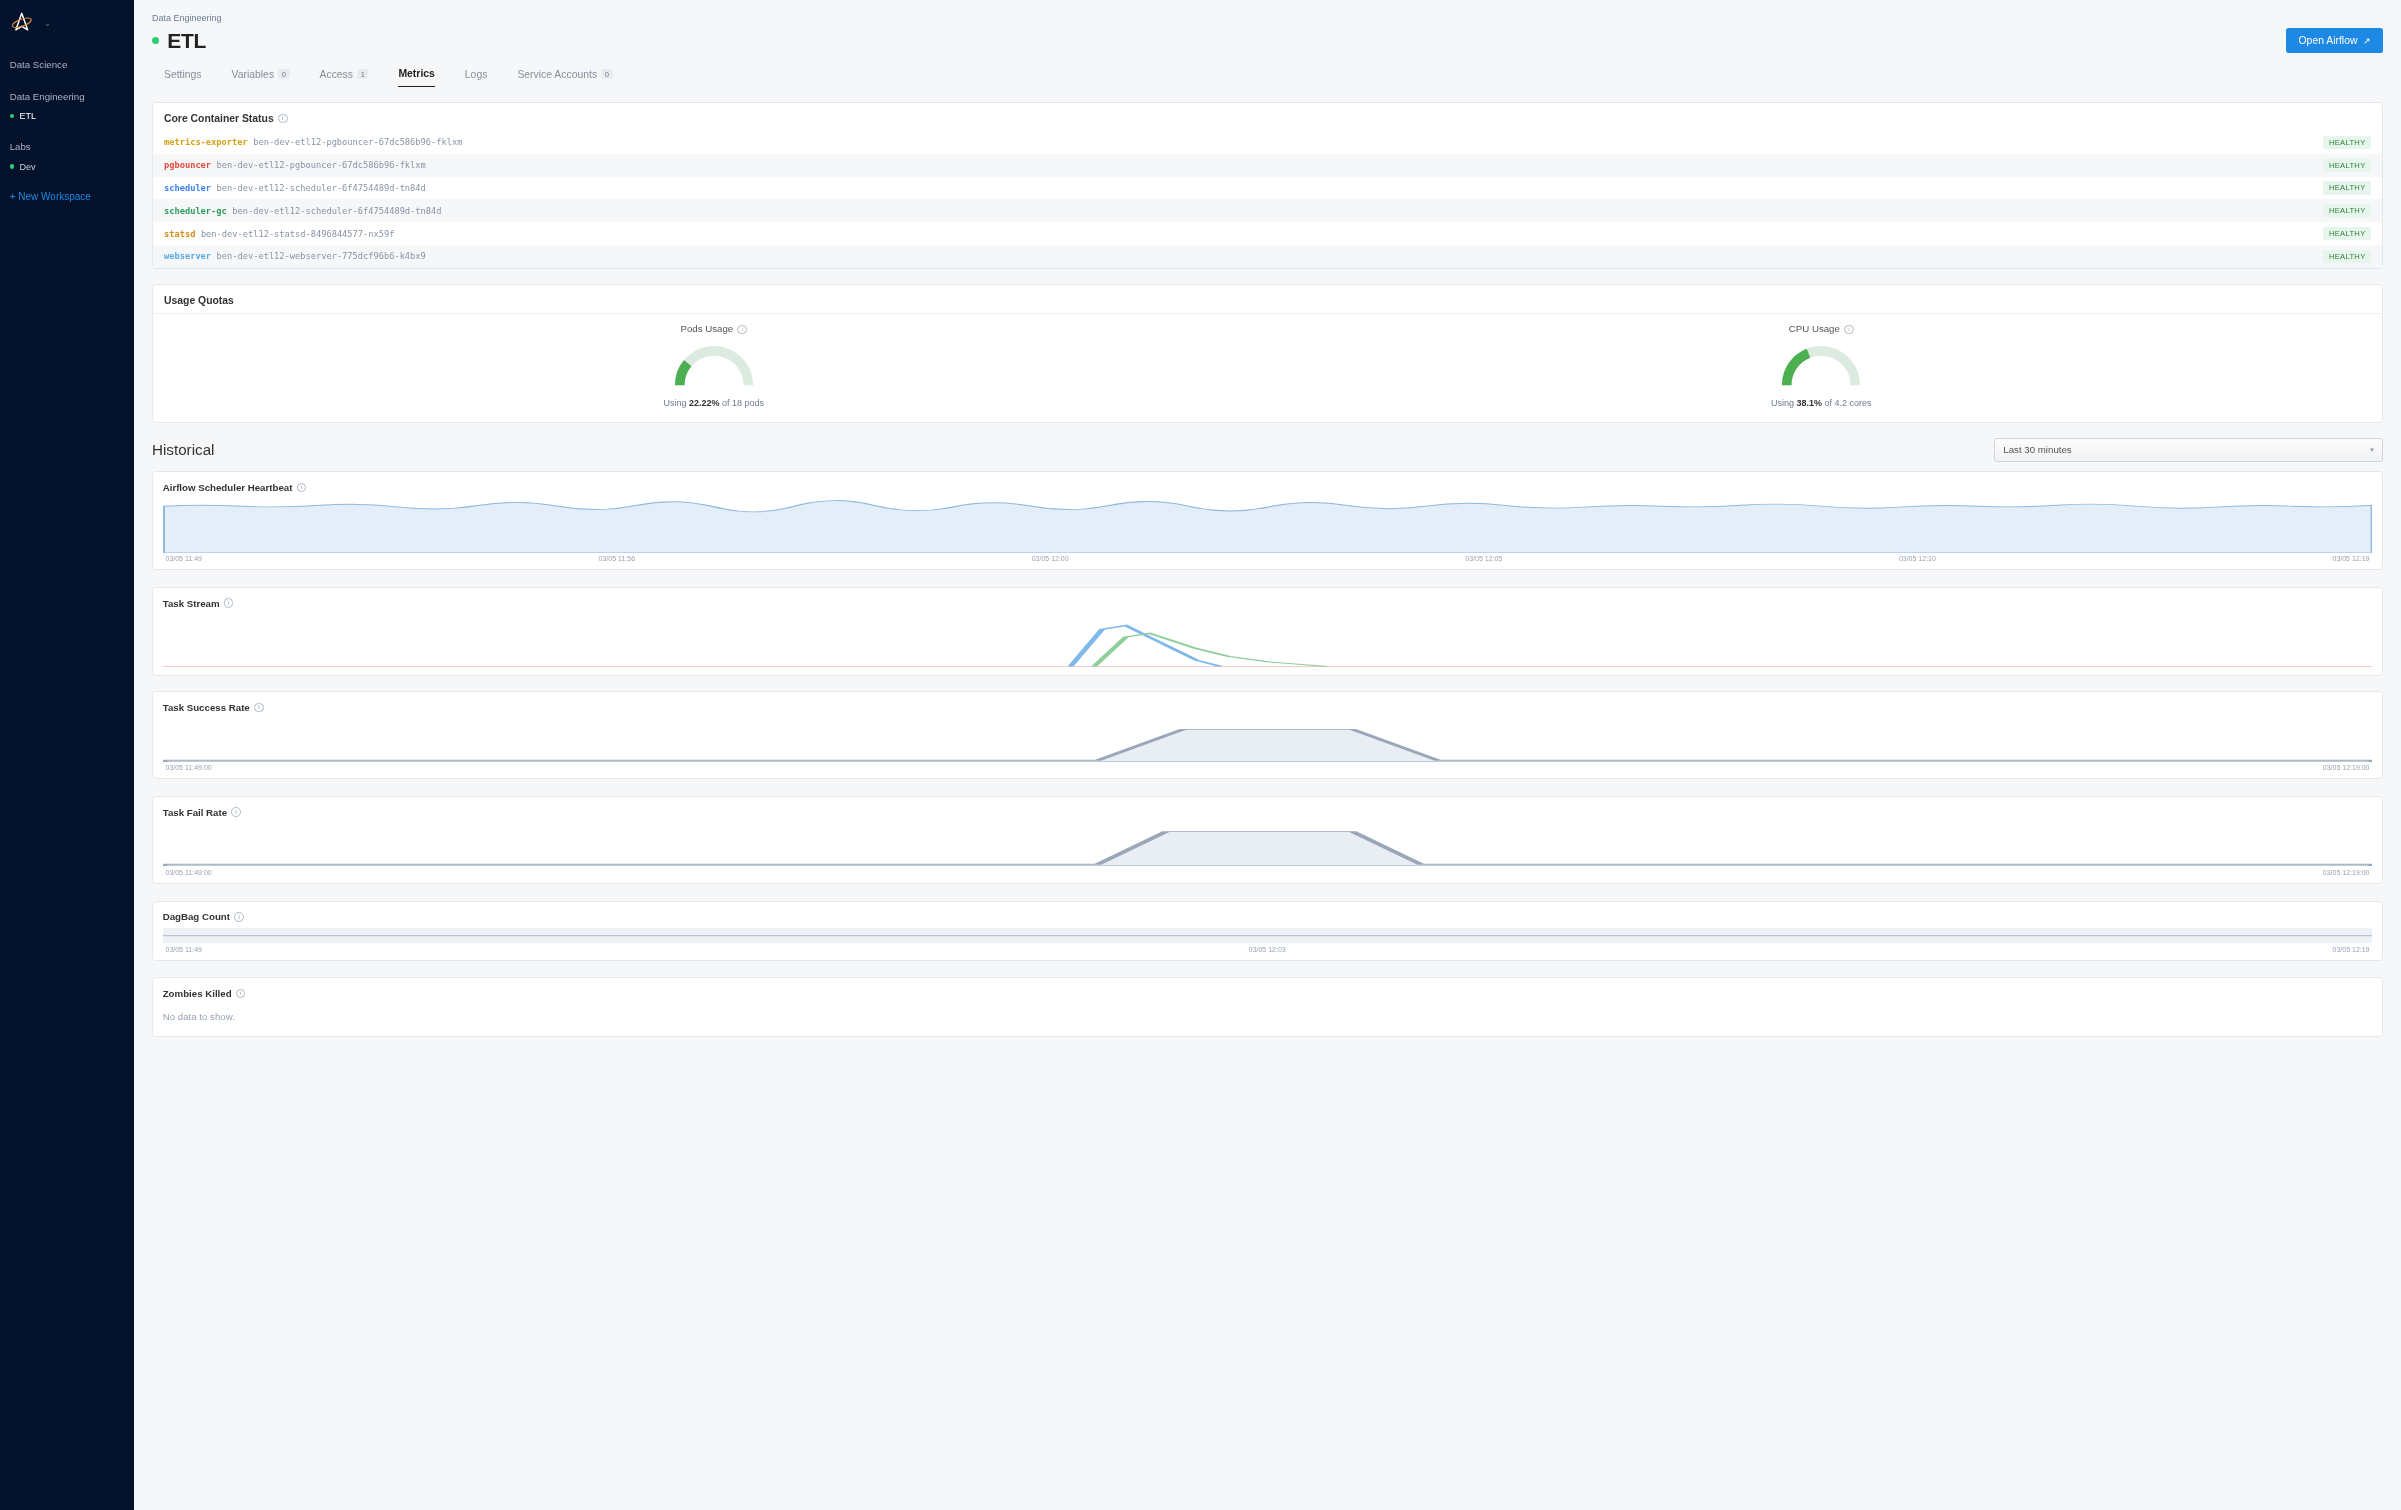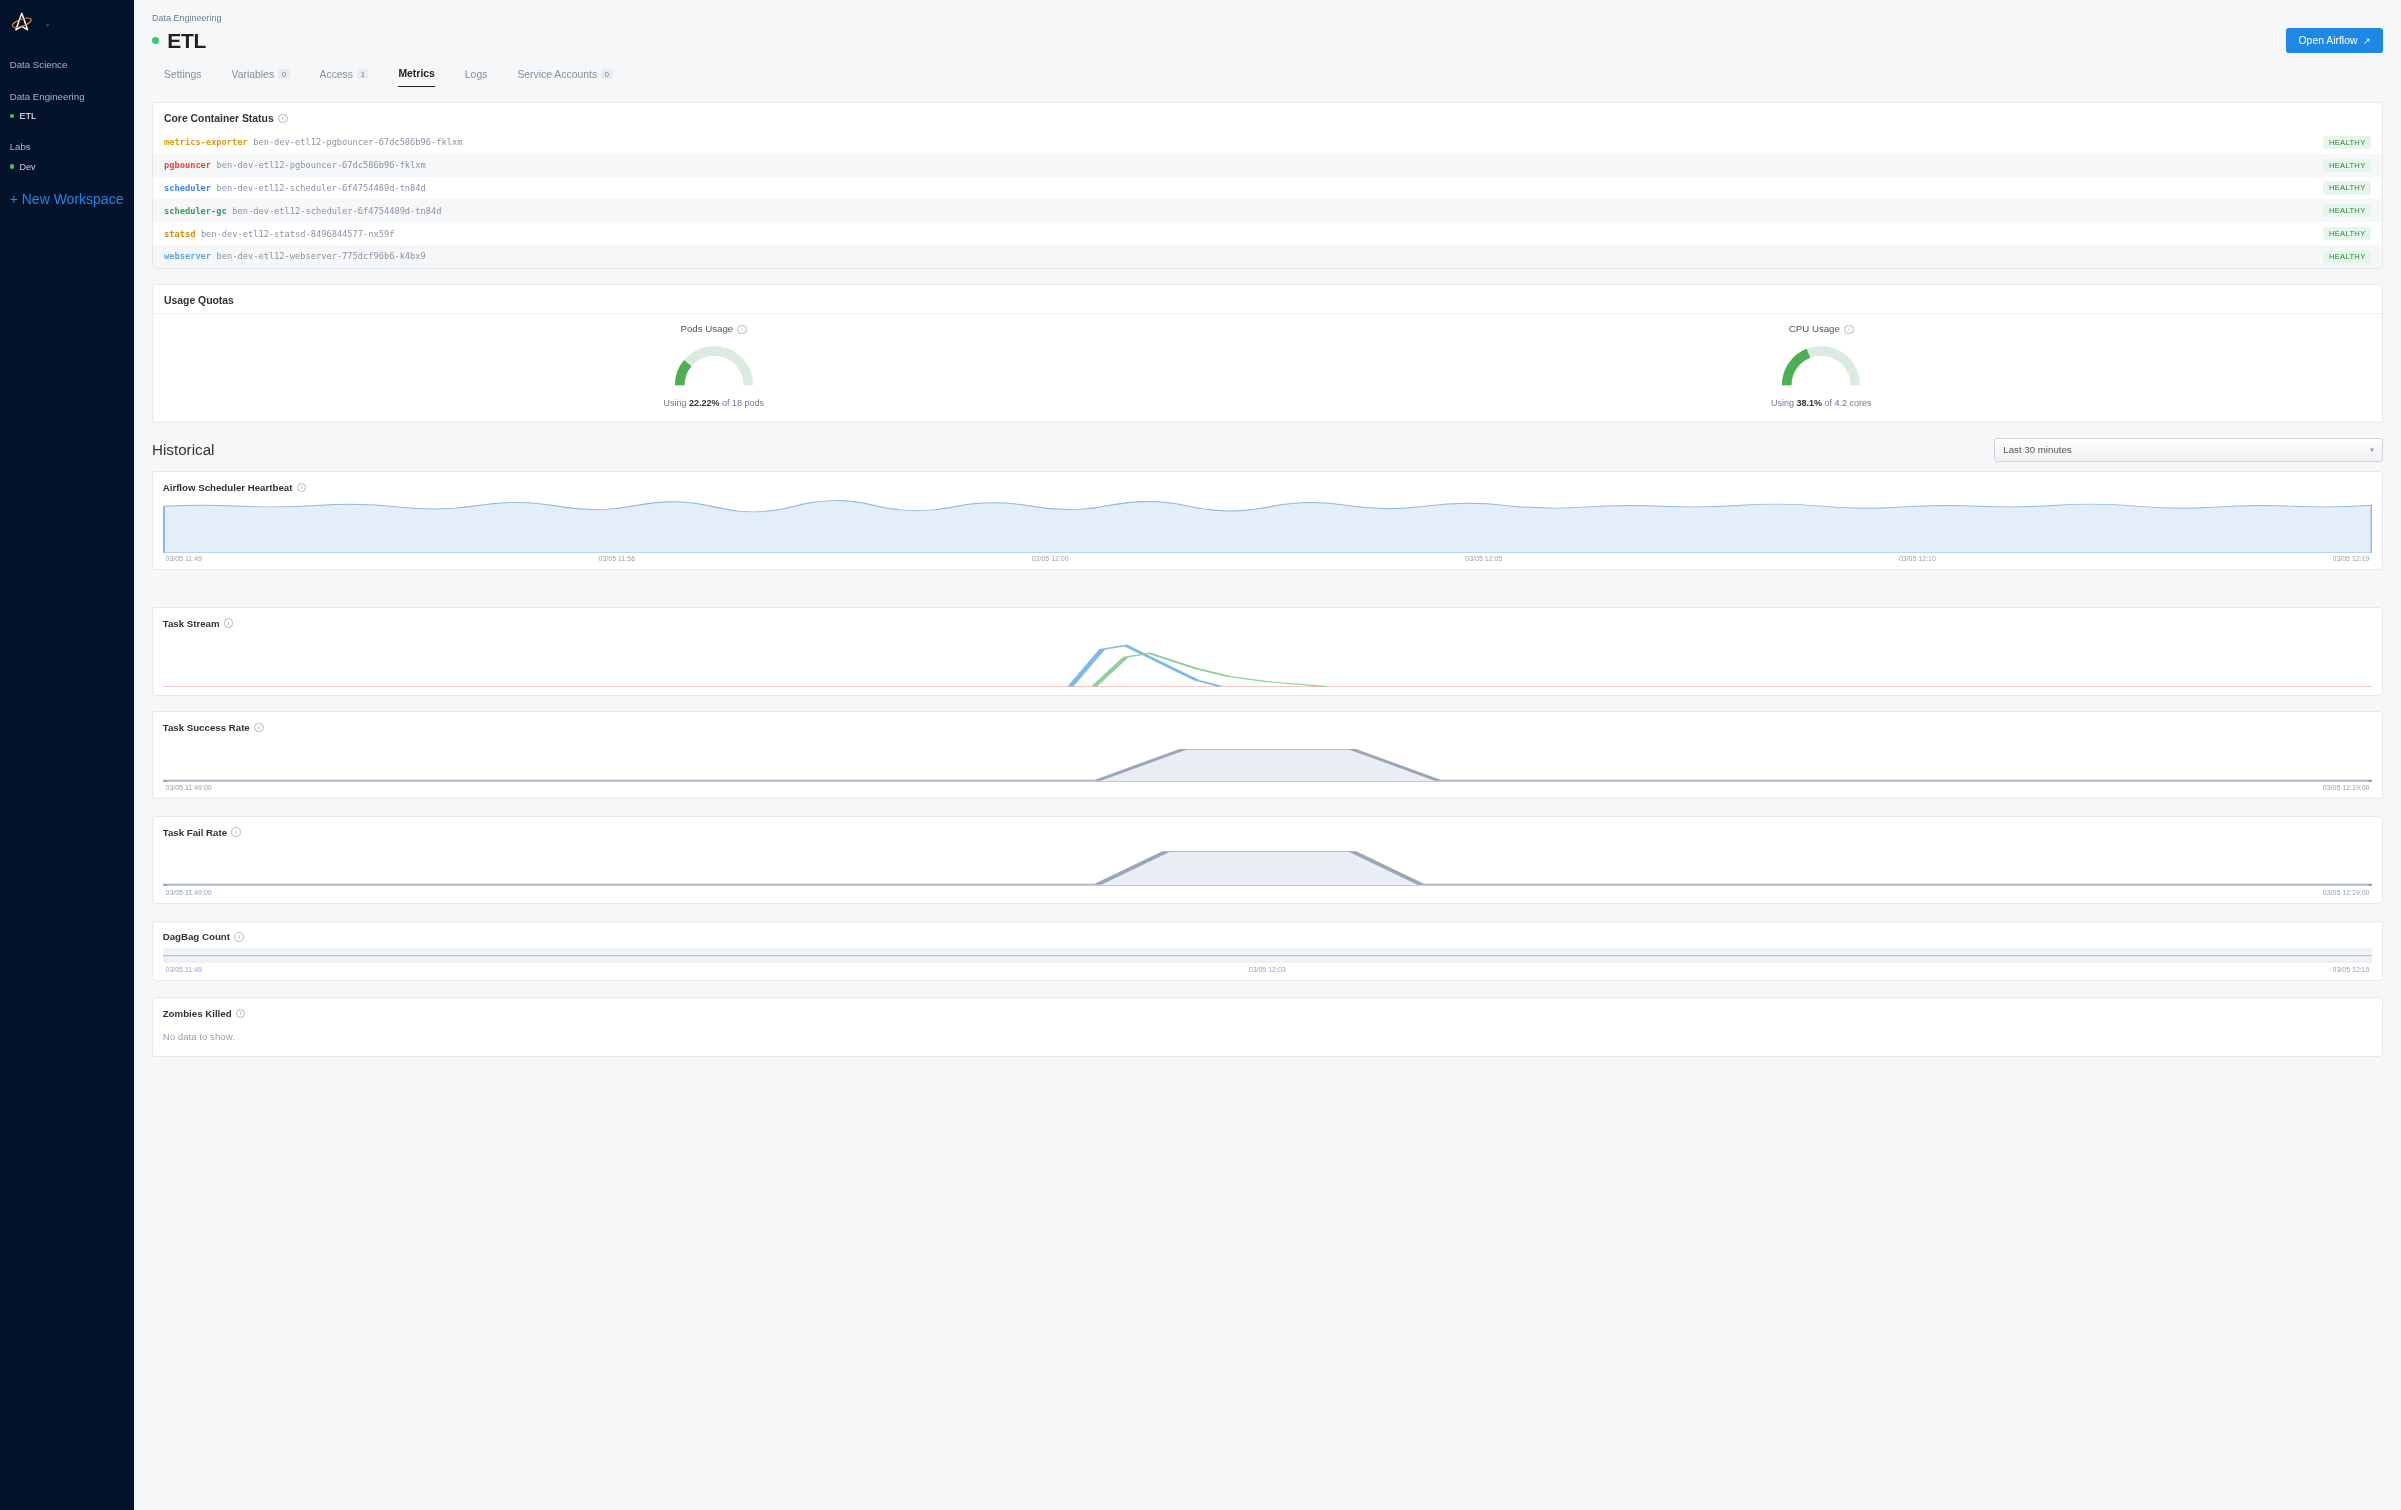--- a/index.html
+++ b/index.html
@@ -9,21 +9,21 @@
 .sidebar-top { display: flex; align-items: center; gap: 5.5px; padding: 4.2px 9.7px 9.7px 9.7px; }
 .logo-wrap { display:inline-block; }
 .logo-wrap svg { width: 23.5px; height: 23.5px; }
 .caret { color: #6b7a90; font-size: 7.6px; margin-left: 5.5px; }
 .side-sec { padding: 7px 0 2.8px 0; }
 .side-head { color: #a8b3c4; font-size: 9.7px; padding: 5.5px 9.7px; cursor: pointer; }
 .side-item { display:flex; align-items:center; gap:5.5px; padding: 4.2px 9.7px 4.2px 19.4px; font-size: 9px; color:#c7d0db; cursor:pointer; }
 .side-item.on::before { content:""; width:4.2px; height:4.2px; border-radius:50%; background:#2ecc71; margin-left:-9.7px; }
 .side-item.on { color:#fff; }
 .side-item.green::before { content:""; width:4.2px; height:4.2px; border-radius:50%; background:#2ecc71; margin-left:-9.7px; }
-.new-ws { color:#1e88e5; padding: 12.5px 9.7px; font-size:14px; cursor:pointer; }
+.new-ws { color:#1e88e5; padding: 12.5px 9.7px; font-size:10px; cursor:pointer; }
 .main { flex: 1; padding: 12.5px 18px 28px 18px; min-width:0; }
 .crumb { color:#6b7a90; font-size:9px; margin-bottom: 5.5px; }
 .titlebar { display:flex; align-items:center; justify-content:space-between; margin-bottom: 12.5px; }
 .titlebar-left { display:flex; align-items:center; gap:8.3px; }
 .dot-green { width:7px; height:7px; border-radius:50%; background:#2ecc71; }
 .page-title { font-size: 21px; font-weight:600; color:#222; letter-spacing: -0.3px; }
 .open-btn { background:#1e88e5; color:#fff; border:none; border-radius:2.8px; padding:7px 12.5px; font-size:10.4px; font-weight:500; cursor:pointer; display:flex; align-items:center; gap:5.5px; }
 .open-btn .arrow { font-size:9px; }
 .tabs { display:flex; gap:18px; border-bottom:0.7px solid transparent; margin-bottom:14px; }
 .tab { color:#868e9c; font-size:10.4px; padding: 2.8px 0 7px 0; cursor:pointer; display:flex; align-items:center; gap:4.2px;margin-left:12px; }
@@ -232,21 +232,21 @@
         </div>
         <div class="chart-xticks" id="hb-ticks">
             <span>03/05 11:49</span>
             <span>03/05 11:56</span>
             <span>03/05 12:00</span>
             <span>03/05 12:05</span>
             <span>03/05 12:10</span>
             <span>03/05 12:19</span>
           </div>
       </div>
-      <div class="chart-card" style="flex:1;margin-top:20px;">
+      <div class="chart-card" style="flex:1;">
         <div class="chart-title">
             <span>Task Stream</span>
             <span class="info-ic">i</span>
           </div>
         <div class="chart-body">
           <svg viewBox="0 0 560 70" preserveAspectRatio="none">
             <line x1="0" y1="68" x2="560" y2="68" stroke="#f3b6b6" stroke-width="1"></line>
             <path d="M230,68 L238,20 L244,15 L250,30 L256,45 L262,60 L268,68" fill="none" stroke="#7fb8ea" stroke-width="1.5"></path>
             <path d="M236,68 L244,30 L250,25 L256,35 L262,45 L270,55 L280,62 L295,68" fill="none" stroke="#8fcf9a" stroke-width="1.5"></path>
           </svg>

